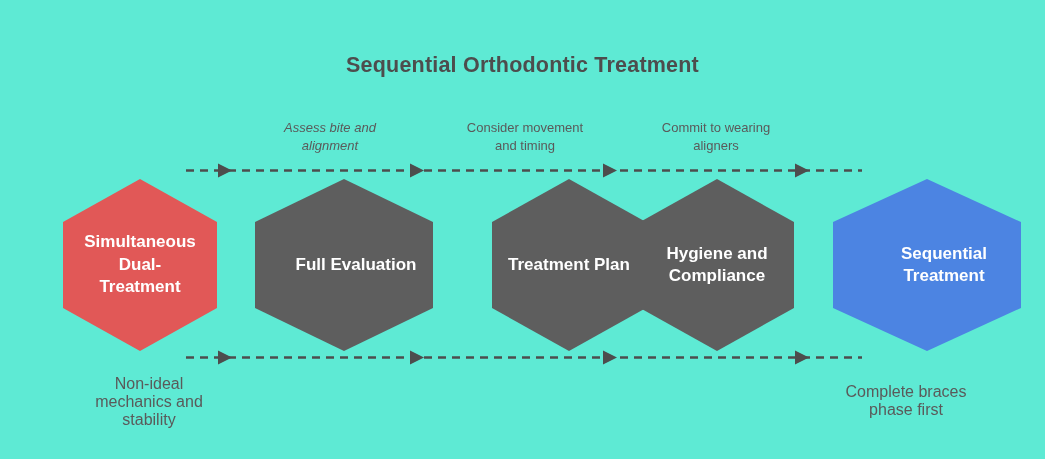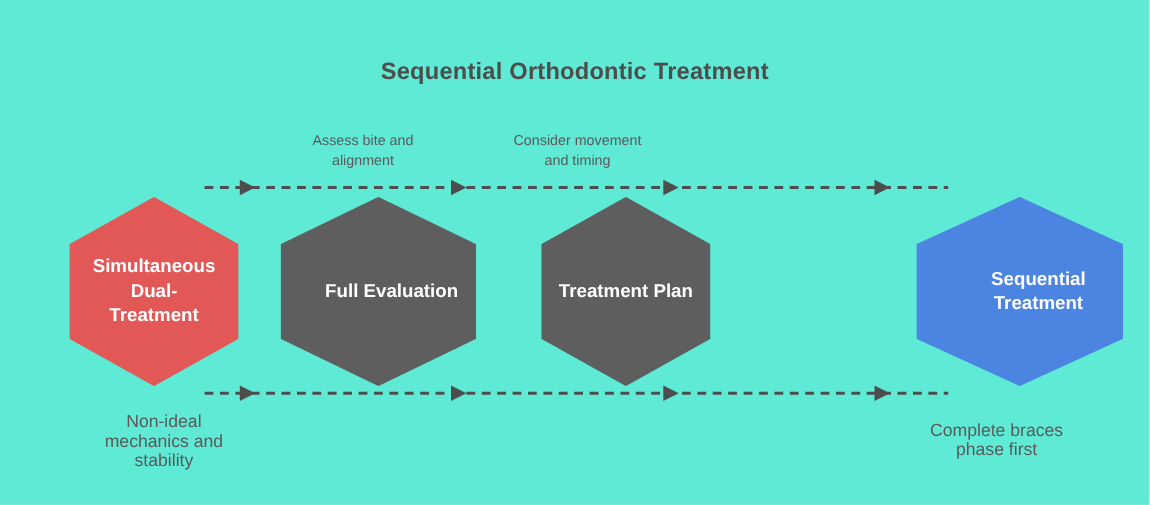--- a/index.html
+++ b/index.html
@@ -21,21 +21,21 @@
   }
   .caption{
     position:absolute;
     width:220px;
     text-align:center;
     color:#5a5a5a;
     white-space:pre-line;
   }
   .caption.top{top:119px;font-size:13px;line-height:18px;}
   .caption.bottom{font-size:16px;line-height:18px;}
-  .cap-1{left:220px;}
+  .cap-1{left:220px;font-style:italic;}
   .cap-2{left:415px;}
   .cap-3{left:606px;}
   .cap-b1{left:39px;top:375px;}
   .cap-b2{left:796px;top:383px;}
   .arrows{position:absolute;left:0;top:0;}
   .hex{
     position:absolute;
     top:179px;
     width:154px;height:172px;
     clip-path:polygon(50% 0%,100% 25%,100% 75%,50% 100%,0% 75%,0% 25%);
@@ -60,20 +60,22 @@
 <body>
 
 <div class="canvas">
 
   <div class="title">Sequential Orthodontic Treatment</div>
 
   <div class="caption top cap-1">Assess bite and
 alignment</div>
   <div class="caption top cap-2">Consider movement
 and timing</div>
+  <div class="caption top cap-3">Commit to wearing
+aligners</div>
 
   <svg class="arrows" width="1045" height="459" viewBox="0 0 1045 459">
     <g stroke="#4d4d4d" stroke-width="2.6" stroke-dasharray="8 6">
       <line x1="186" y1="170.5" x2="862" y2="170.5"></line>
       <line x1="186" y1="357.5" x2="862" y2="357.5"></line>
     </g>
     <g fill="#4d4d4d">
       <polygon points="218,163.5 218,177.5 232,170.5"></polygon>
       <polygon points="410,163.5 410,177.5 424,170.5"></polygon>
       <polygon points="603,163.5 603,177.5 617,170.5"></polygon>
@@ -89,20 +91,24 @@
     <span class="hex-label">Simultaneous
 Dual-
 Treatment</span>
   </div>
   <div class="hex hex-2" style="background-color: rgb(94, 94, 94); padding-left: 24px;">
     <span class="hex-label">Full Evaluation</span>
   </div>
   <div class="hex hex-3" style="background-color: rgb(94, 94, 94);">
     <span class="hex-label">Treatment Plan</span>
   </div>
+  <div class="hex hex-4" style="background-color: rgb(94, 94, 94);">
+    <span class="hex-label">Hygiene and
+Compliance</span>
+  </div>
   <div class="hex hex-5" style="background-color: rgb(76, 132, 226); padding-left: 34px;">
     <span class="hex-label">Sequential
 Treatment</span>
   </div>
 
   <div class="caption bottom cap-b1">Non-ideal
 mechanics and
 stability</div>
   <div class="caption bottom cap-b2">Complete braces
 phase first</div>

